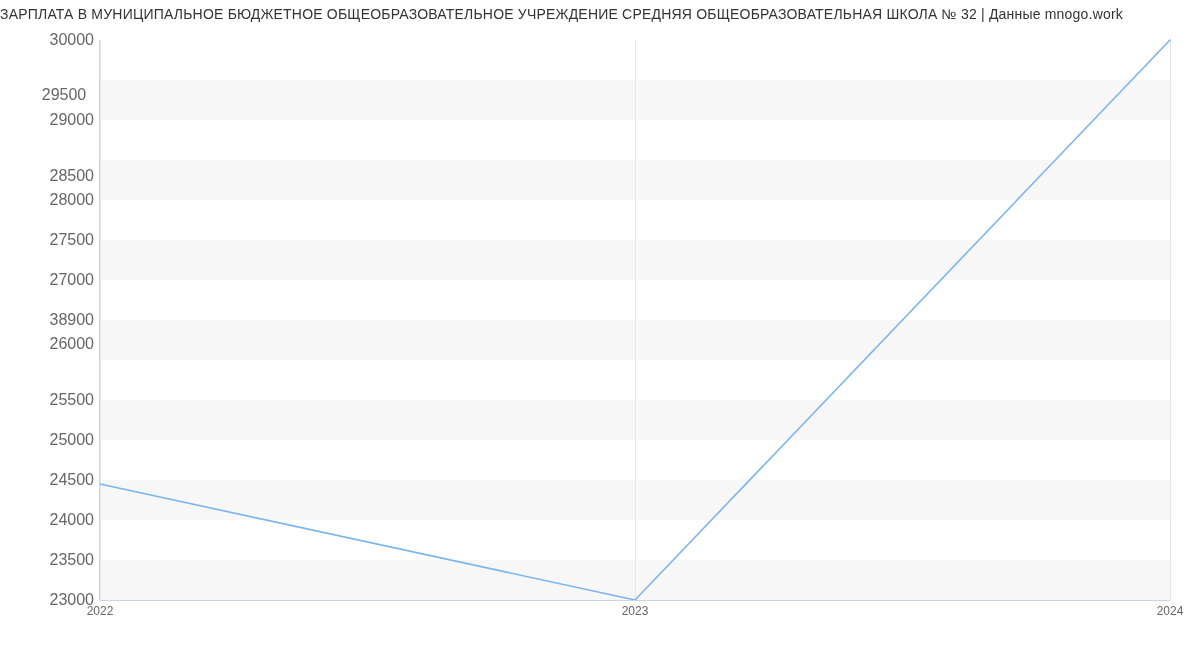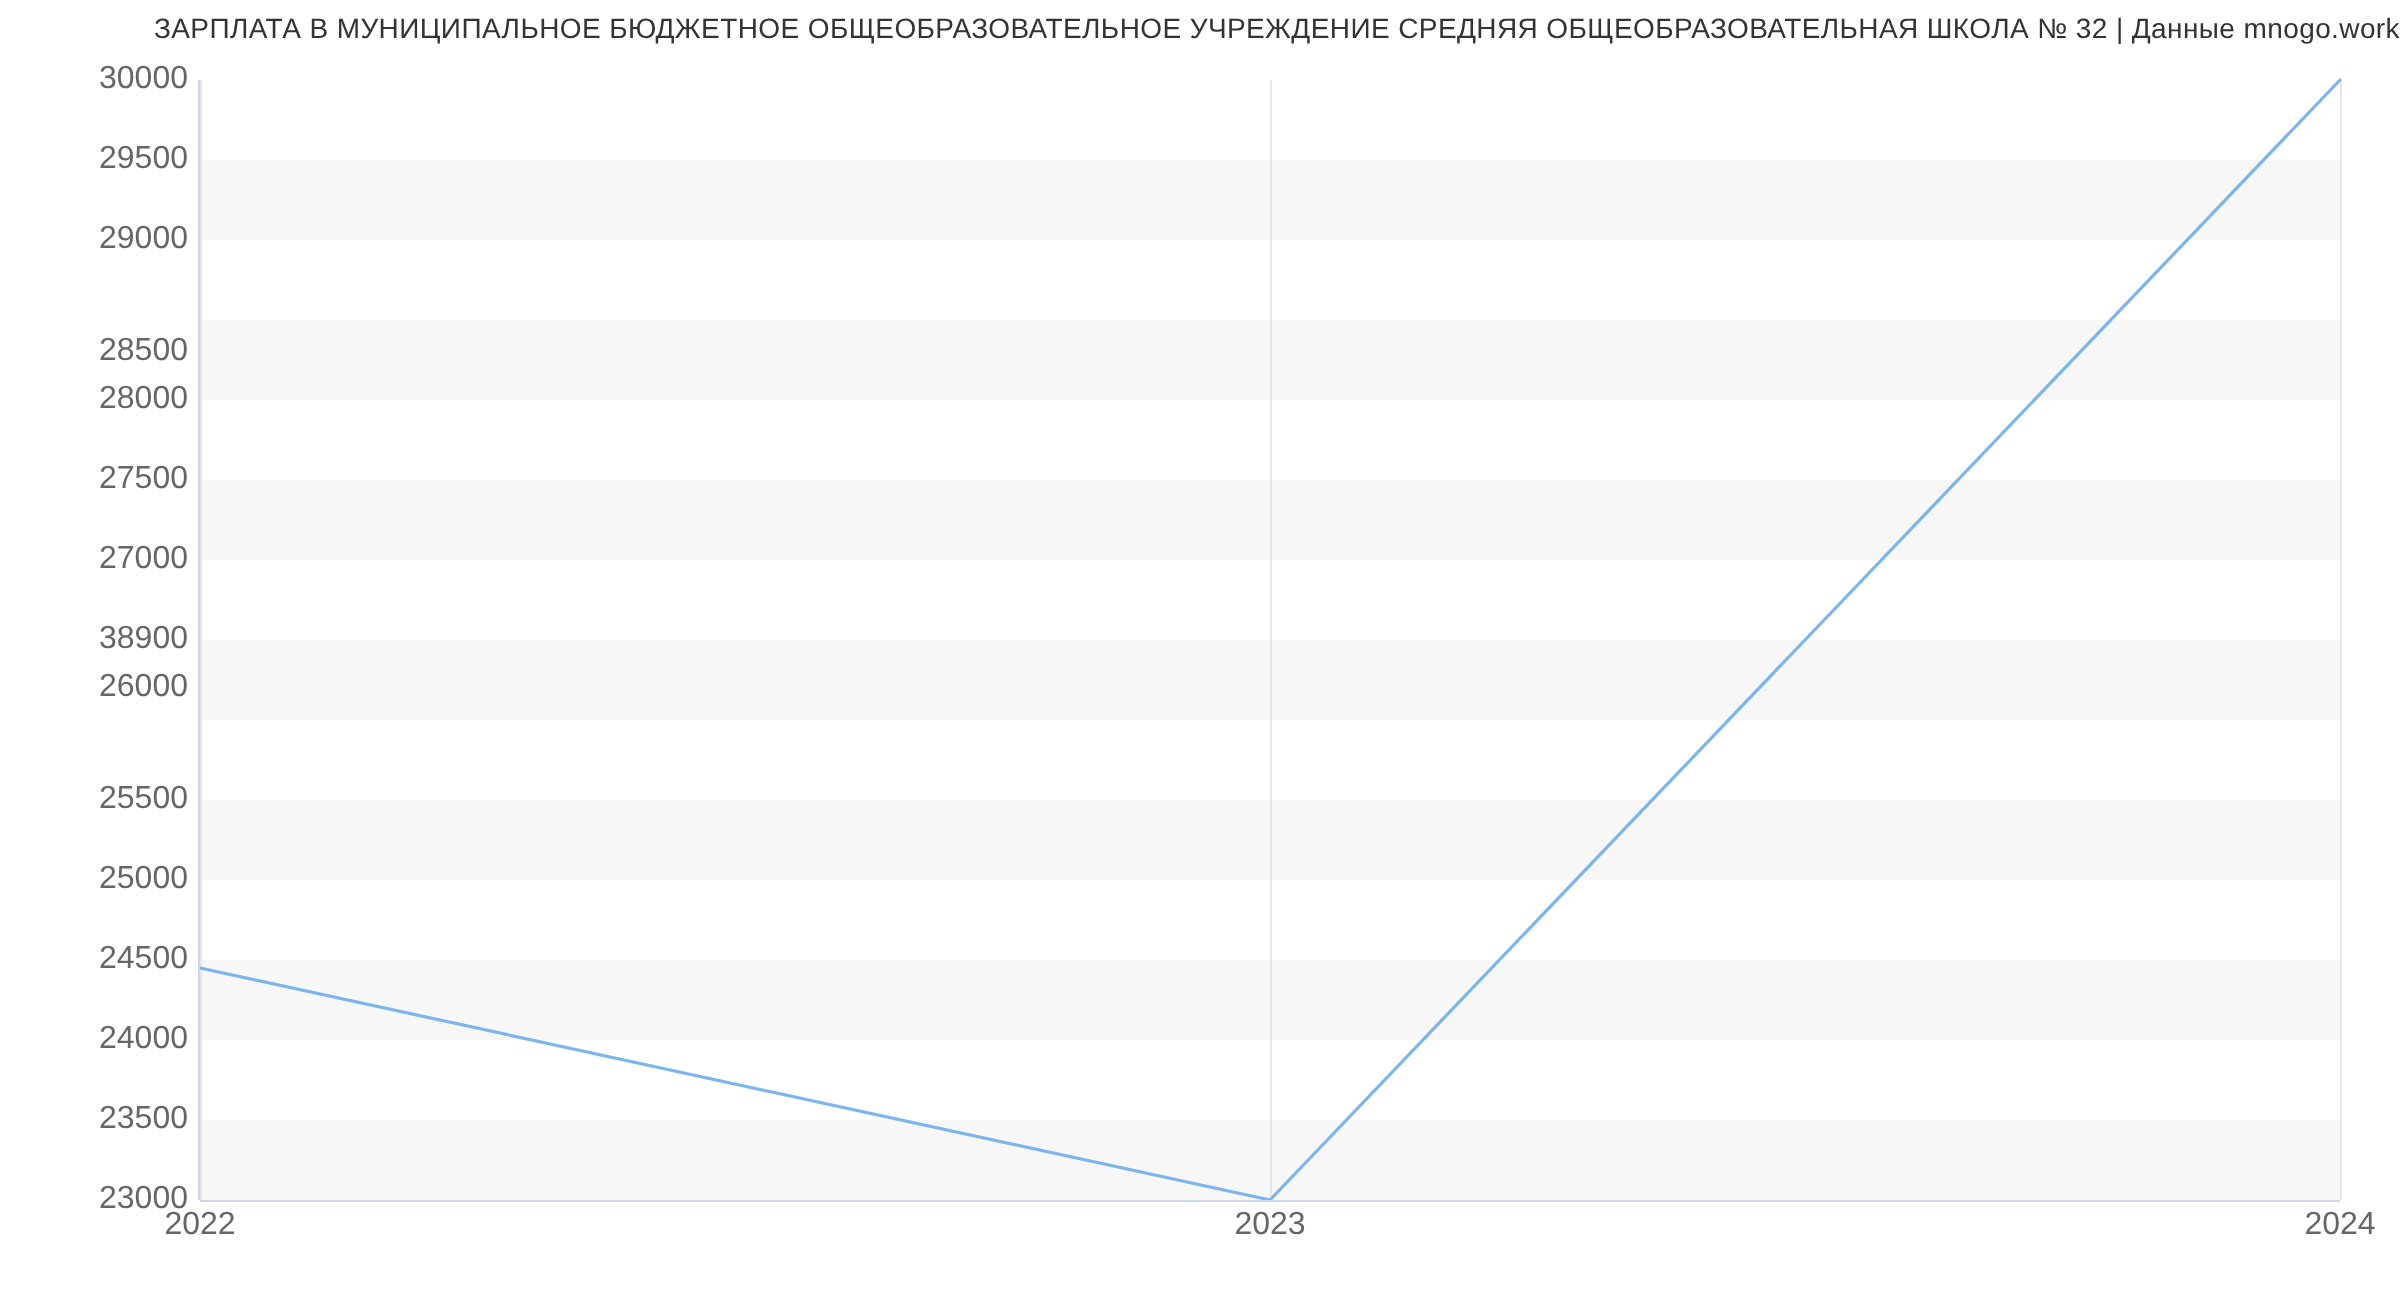--- a/index.html
+++ b/index.html
@@ -14,21 +14,21 @@
   .chart {
     position: relative;
     width: 1200px;
     height: 650px;
   }
   .title {
     position: absolute;
     top: 6px;
     left: 0;
     right: 0;
-    text-align: right;
+    text-align: left;
     font-size: 14px;
     font-weight: 400;
     color: #333333;
     letter-spacing: 0.2px;
   }
   .plot {
     position: absolute;
     left: 100px;
     top: 40px;
     width: 1070px;   
@@ -56,21 +56,21 @@
     right: 1106px; 
     font-size: 16px;
     color: #666666;
     text-align: right;
     width: 60px;
     transform: translateY(-50%);
   }
   .x-tick {
     position: absolute;
     top: 604px;
-    font-size: 16px;
+    font-size: 12px;
     color: #666666;
     transform: translateX(-50%);
   }
   svg.line-layer {
     position: absolute;
     left: 0;
     top: 0;
     width: 100%;
     height: 100%;
     overflow: visible;
@@ -113,21 +113,21 @@
       <div class="y-tick" style="top: 480px;">24500</div>
       <div class="y-tick" style="top: 440px;">25000</div>
       <div class="y-tick" style="top: 400px;">25500</div>
       <div class="y-tick" style="top: 344px;">26000</div>
       <div class="y-tick" style="top: 320px;">38900</div>
       <div class="y-tick" style="top: 280px;">27000</div>
       <div class="y-tick" style="top: 240px;">27500</div>
       <div class="y-tick" style="top: 200px;">28000</div>
       <div class="y-tick" style="top: 176px;">28500</div>
       <div class="y-tick" style="top: 120px;">29000</div>
-      <div class="y-tick" style="top: 80px;">29500</div>
+      <div class="y-tick" style="top: 95px; text-align: center;">29500</div>
       <div class="y-tick" style="top: 40px;">30000</div>
     </div>
   <div id="xticks">
       <div class="x-tick" style="left: 100px;">2022</div>
       <div class="x-tick" style="left: 635px;">2023</div>
       <div class="x-tick" style="left: 1170px;">2024</div>
     </div>
 
 </div>
 

